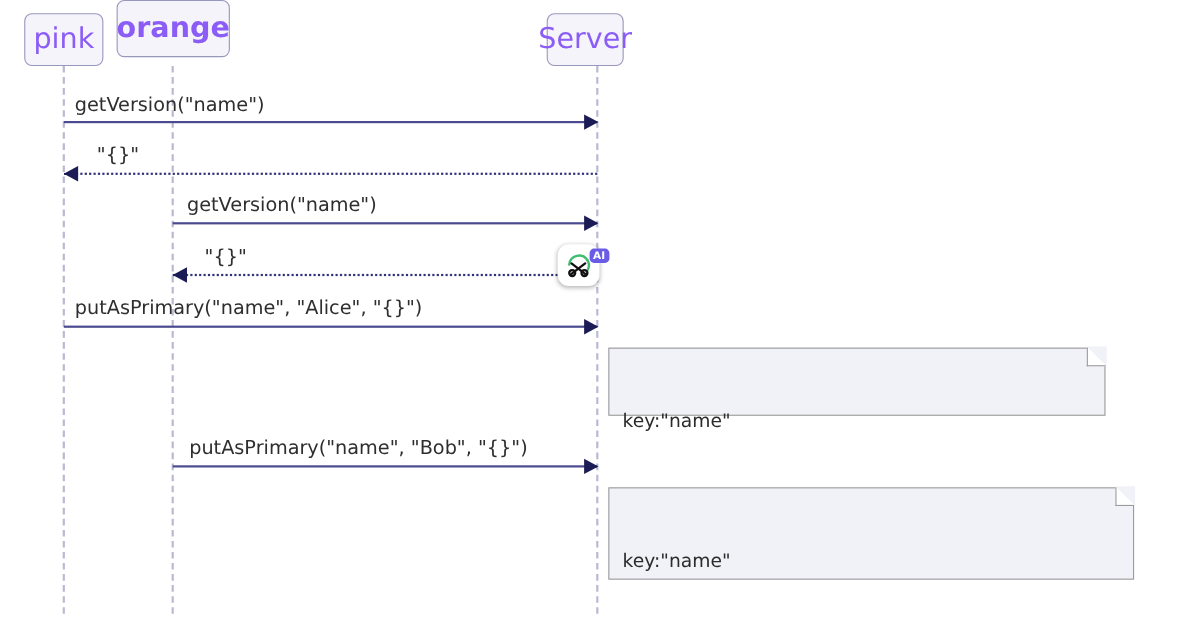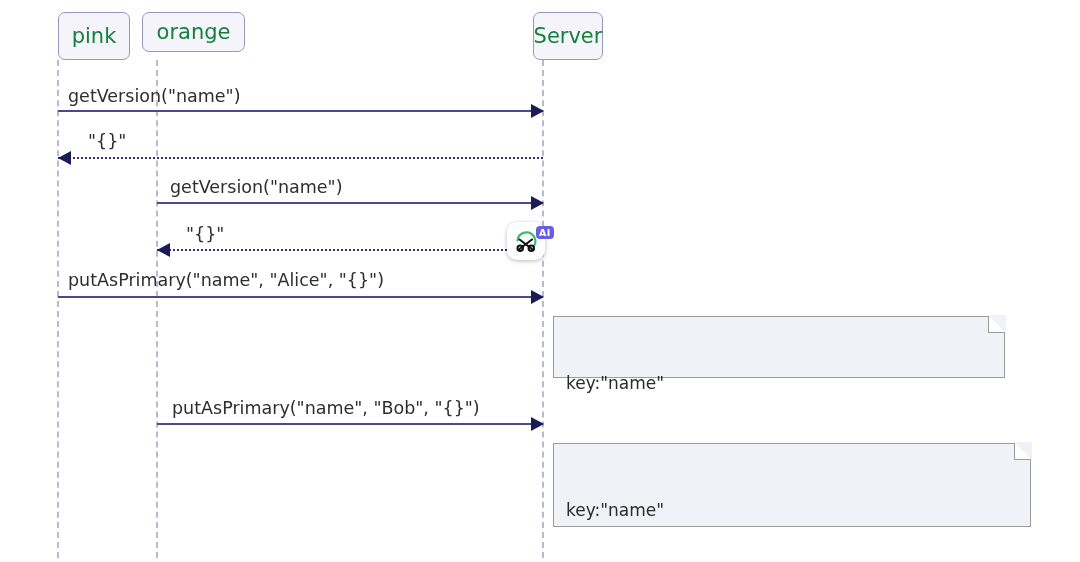--- a/index.html
+++ b/index.html
@@ -19,26 +19,25 @@
 
   
   .participant {
     position: absolute;
     display: flex;
     align-items: center;
     justify-content: center;
     background: #f4f4fa;
     border: 1.6px solid #9897bd;
     border-radius: 7px;
-    color: #15803d;
-    font-size: 21px;
+    color: #8b5cf6;
+    font-size: 26px;
     line-height: 1;
     padding: 0 12px;
     white-space: nowrap;
-    margin-left: 36px;
   }
 
   
   .lifeline {
     position: absolute;
     width: 0;
     border-left: 2px dashed #b9b9d4;
   }
 
   
@@ -141,21 +140,21 @@
 
 <div id="canvas">
 
   <div class="lifeline" id="lifeline-pink" style="left: 57px; top: 60px; height: 498px;"></div>
   <div class="lifeline" id="lifeline-orange" style="left: 156px; top: 60px; height: 498px;"></div>
   <div class="lifeline" id="lifeline-server" style="left: 542px; top: 60px; height: 498px;"></div>
 
   <div class="participant" id="participant-pink" style="left: 22px; top: 12px; width: 72px; height: 48px;">
     <span>pink</span>
   </div>
-  <div class="participant" id="participant-orange" style="left: 106px; top: 12px; width: 103px; height: 40px;">
+  <div class="participant" id="participant-orange" style="left: 106px; top: 0; width: 103px; height: 52px; font-weight: bold;">
     <span>orange</span>
   </div>
   <div class="participant" id="participant-server" style="left: 497px; top: 12px; width: 70px; height: 48px;">
     <span>Server</span>
   </div>
 
   <div class="msg-line solid" id="msgline-0" style="top: 110px; left: 58px; width: 485px;"></div>
   <div class="arrowhead right" id="arrow-0" style="top: 104px; left: 531px;"></div>
   <div class="msg-label" id="msglabel-0" style="left: 68px; top: 88px;">getVersion("name")</div>
 

